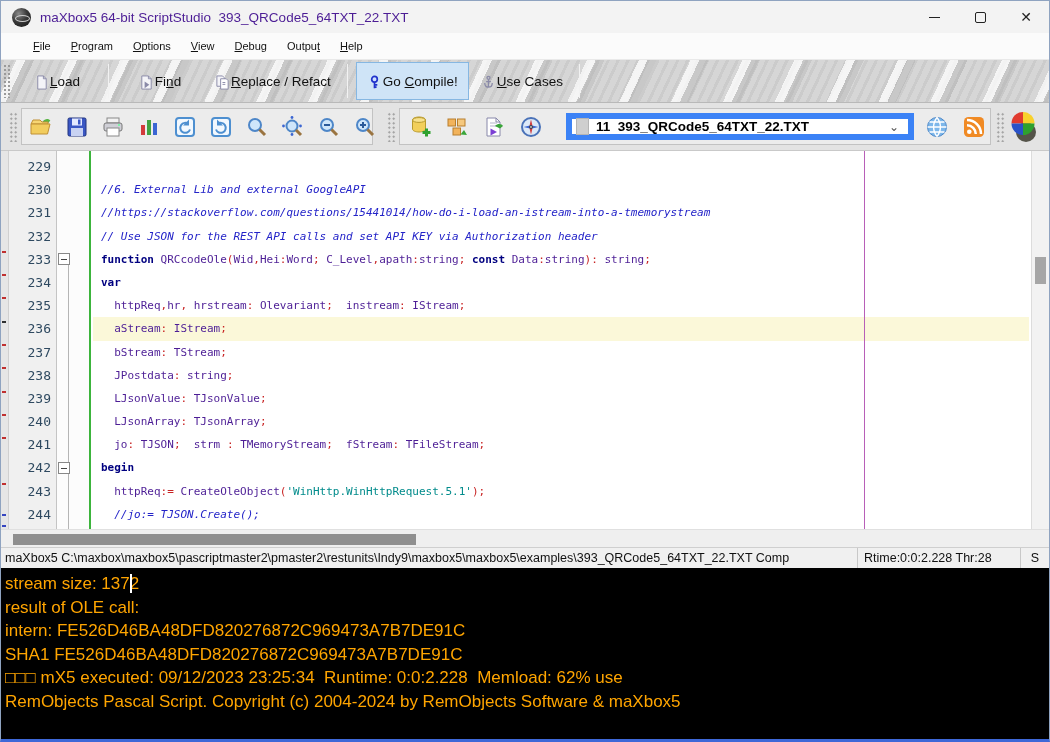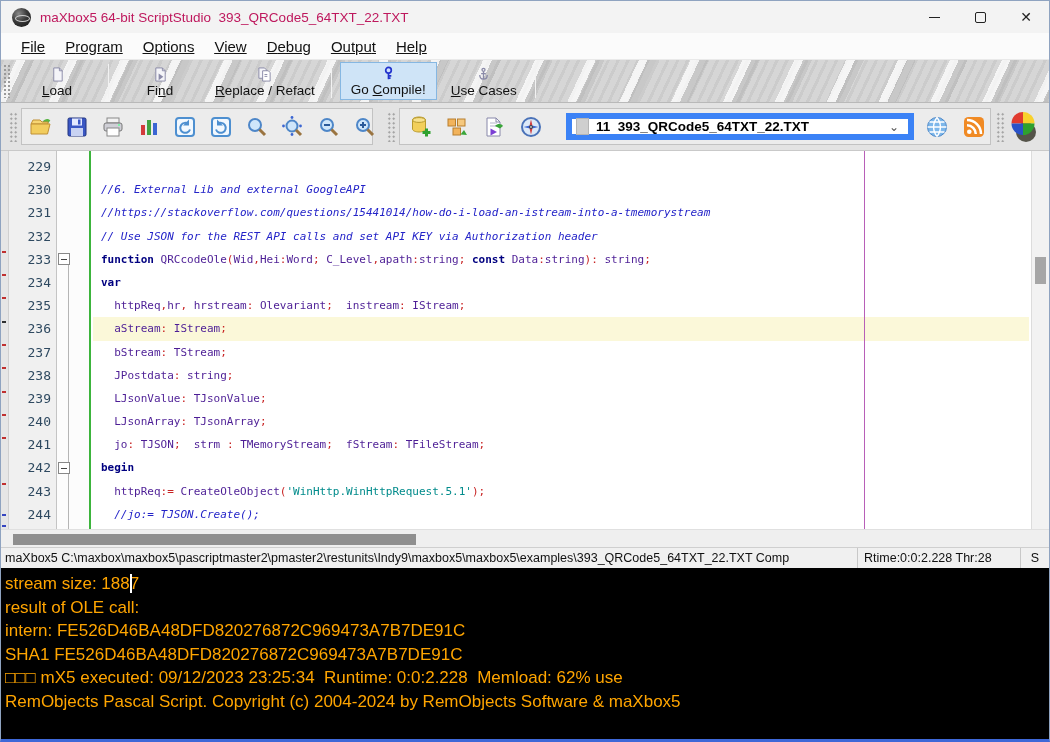--- a/index.html
+++ b/index.html
@@ -13,43 +13,43 @@
     display:flex; flex-direction:column;
     overflow:hidden;
   }
   
   .titlebar { height:32px; background:#f3f3f3; display:flex; align-items:center; flex:0 0 auto; }
   .app-icon { width:19px; height:19px; border-radius:50%;
     background:radial-gradient(circle at 35% 30%, #8a8a8a 0%, #3a3a3a 45%, #111 100%);
     margin-left:11px; position:relative; }
   .app-icon::after{ content:""; position:absolute; left:3px; top:7px; width:13px; height:5px;
     border:1.5px solid #cfcfcf; border-radius:50%; }
-  .title-text { margin-left:9px; font-size:13.5px; color:#be185d; white-space:pre; }
+  .title-text { margin-left:9px; font-size:13.5px; color:#4c1d95; white-space:pre; }
   .win-controls { margin-left:auto; display:flex; height:100%; }
   .win-btn { width:46px; height:100%; display:flex; align-items:center; justify-content:center; color:#222; }
   .min-glyph { width:11px; height:0; border-top:1.2px solid #222; display:inline-block; }
   .max-glyph { width:11px; height:11px; border:1.2px solid #222; border-radius:2px; display:inline-block; }
   .close-glyph { font-size:14px; line-height:1; }
   
-  .menubar { height:26px; background:#fbfbfb; display:flex; align-items:center; padding-left:10px; flex:0 0 auto; font-size:15px; color:#111;text-decoration:underline; }
+  .menubar { height:26px; background:#fbfbfb; display:flex; align-items:center; padding-left:22px; flex:0 0 auto; font-size:11px; color:#111; }
   .menu-item { padding:3px 10px; white-space:pre; }
   .menu-item u { text-decoration:underline; }
   
   .toolbar1 {
     height:44px; flex:0 0 auto; display:flex; align-items:stretch;
     background-color:#d6d6d6;
     background-image:
       repeating-linear-gradient(115deg, rgba(255,255,255,0) 0 14px, rgba(255,255,255,.75) 14px 22px, rgba(150,150,150,.22) 22px 30px, rgba(255,255,255,0) 30px 47px),
       repeating-linear-gradient(115deg, rgba(110,110,110,.10) 0 3px, rgba(255,255,255,0) 3px 9px);
     border-top:1px solid #e9e9e9; border-bottom:1px solid #b9b9b9;
     font-size:13.5px; color:#111;
   }
   .t1-grip { width:7px; margin:4px 2px;
     background-image:radial-gradient(#9a9a9a 28%, transparent 30%); background-size:4px 4px; }
-  .tbtn { display:flex; flex-direction:column; align-items:center; justify-content:center;
+  .tbtn { display:flex; align-items:center; justify-content:center;
     gap:1px; padding:2px 10px; min-width:90px; }
   .tbtn .ticn { height:17px; display:flex; align-items:flex-end; }
   .tbtn.active { background:#cfe4f7; border:1px solid #86b7e2; border-radius:0; margin:2px 2px; }
   .t1-sep { width:1px; background:#9a9a9a; border-right:1px solid #f2f2f2; margin:4px 6px; }
   .tbtn u { text-decoration:underline; }
   
   .toolbar2 { height:48px; flex:0 0 auto; position:relative; background:#e3e3e3; border-bottom:1px solid #c9c9c9; }
   .t2-grip { position:absolute; top:9px; width:9px; height:30px;
     background-image:radial-gradient(#9a9a9a 28%, transparent 30%); background-size:4.5px 4.5px; }
   .t2-panel { position:absolute; top:5px; height:37px; background:#ececec;
@@ -398,21 +398,21 @@
   <div class="statusbar">
     <div class="sb-left">maXbox5 C:\maxbox\maxbox5\pascriptmaster2\pmaster2\restunits\Indy9\maxbox5\maxbox5\examples\393_QRCode5_64TXT_22.TXT Comp</div>
     <div class="sb-div"></div>
     <div class="sb-center">Rtime:0:0:2.228 Thr:28</div>
     <div class="sb-div"></div>
     <div class="sb-right">S</div>
   </div>
 
   <div class="console" id="console">
     <div class="console-caret"></div>
-  <div class="console-line">stream size: 1887</div>
+  <div class="console-line">stream size: 1372</div>
       <div class="console-line">result of OLE call:</div>
       <div class="console-line">intern: FE526D46BA48DFD820276872C969473A7B7DE91C</div>
       <div class="console-line">SHA1 FE526D46BA48DFD820276872C969473A7B7DE91C</div>
       <div class="console-line">□□□ mX5 executed: 09/12/2023 23:25:34  Runtime: 0:0:2.228  Memload: 62% use</div>
       <div class="console-line">RemObjects Pascal Script. Copyright (c) 2004-2024 by RemObjects Software &amp; maXbox5</div>
     </div>
 
 </div>
 
 </body></html>

